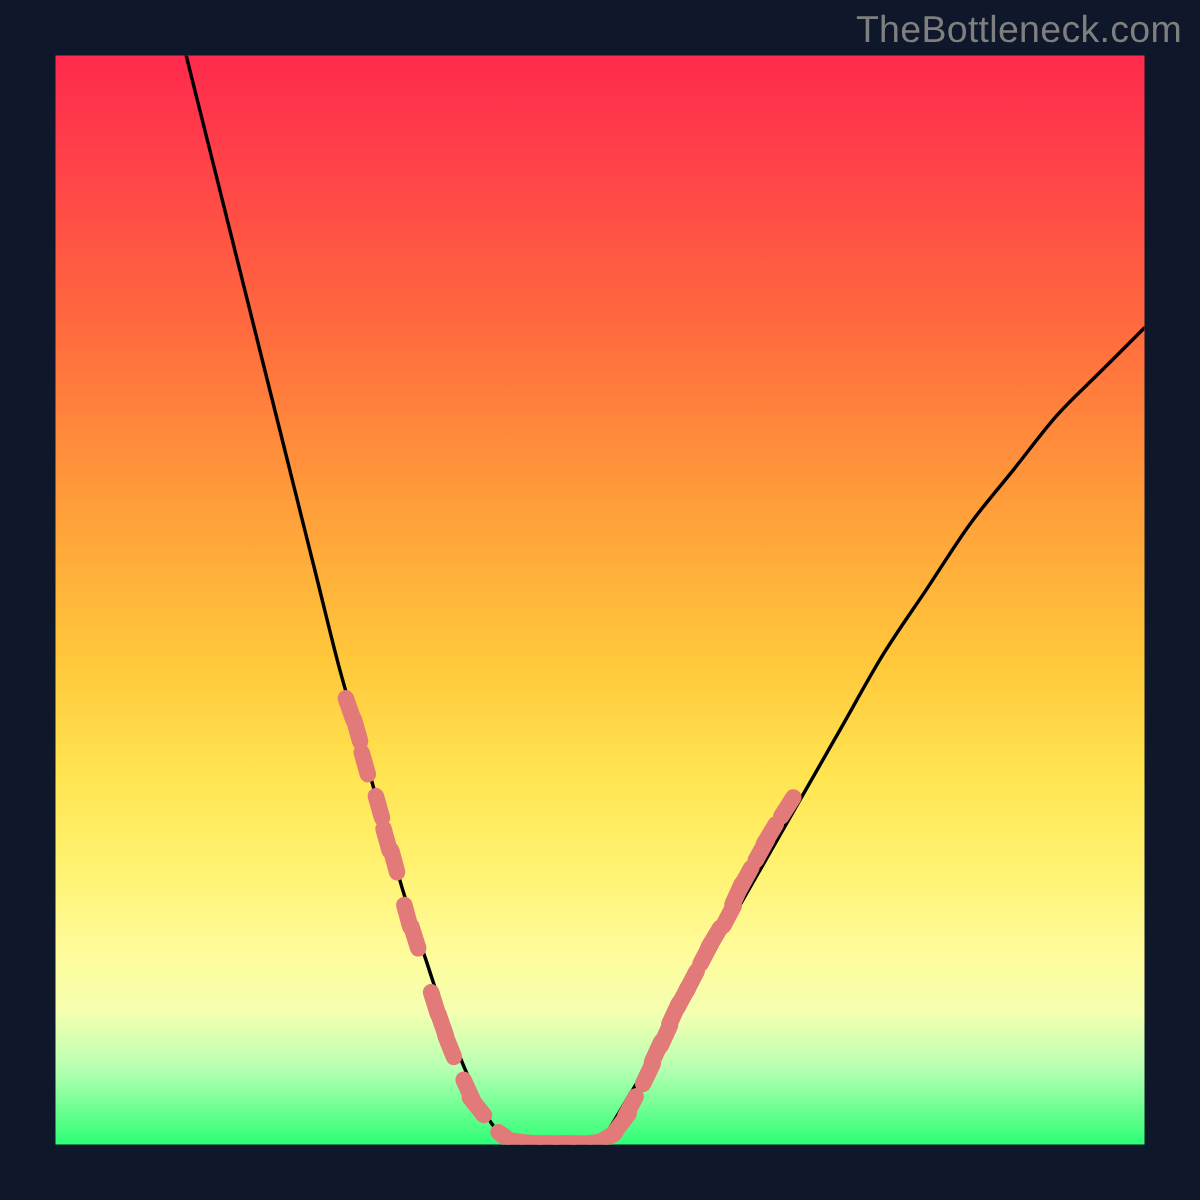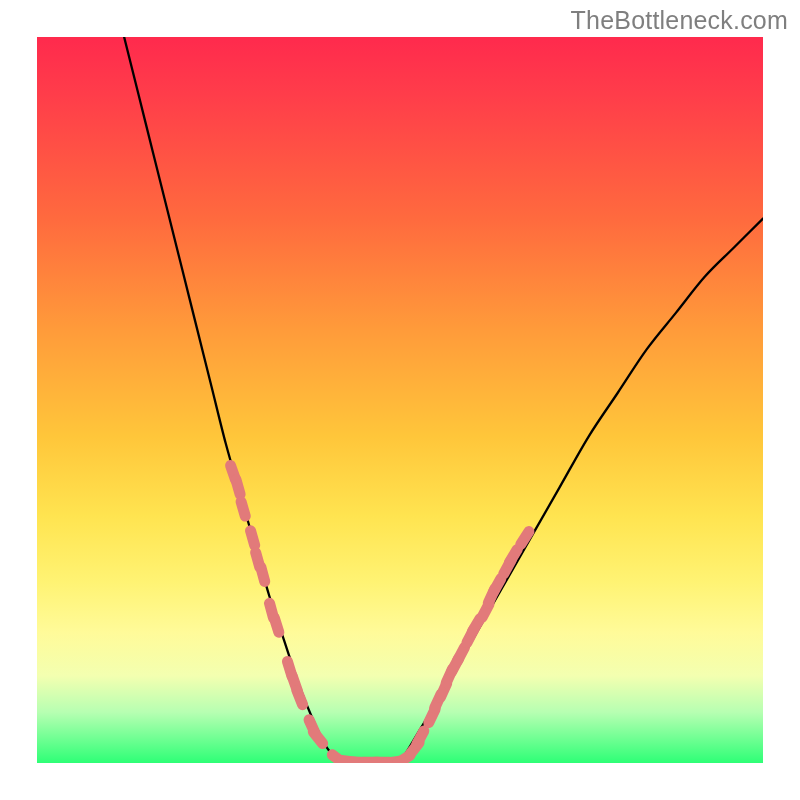--- a/index.html
+++ b/index.html
@@ -10,21 +10,21 @@
     background: #000;
     font-family: Arial, Helvetica, sans-serif;
     overflow: hidden;
   }
   .frame {
     position: absolute;
     left: 0;
     top: 0;
     width: 800px;
     height: 800px;
-    background: #ffffff;
+    background: #0f172a;
   }
   .plot {
     position: absolute;
     left: 37px;
     top: 37px;
     width: 726px;
     height: 726px;
     background: linear-gradient(to bottom,
       #ff2a4d 0%,
       #ff3d4a 8%,

